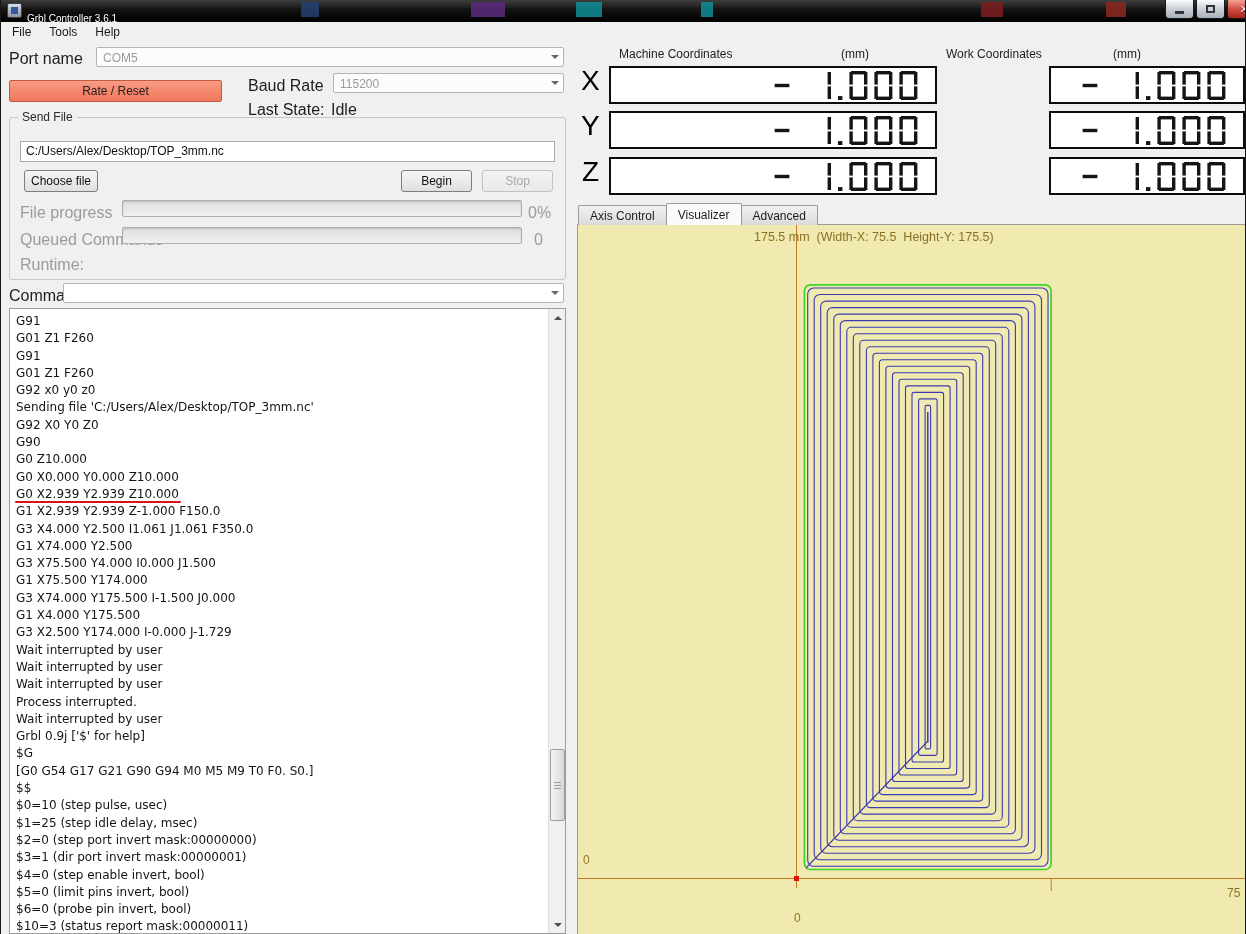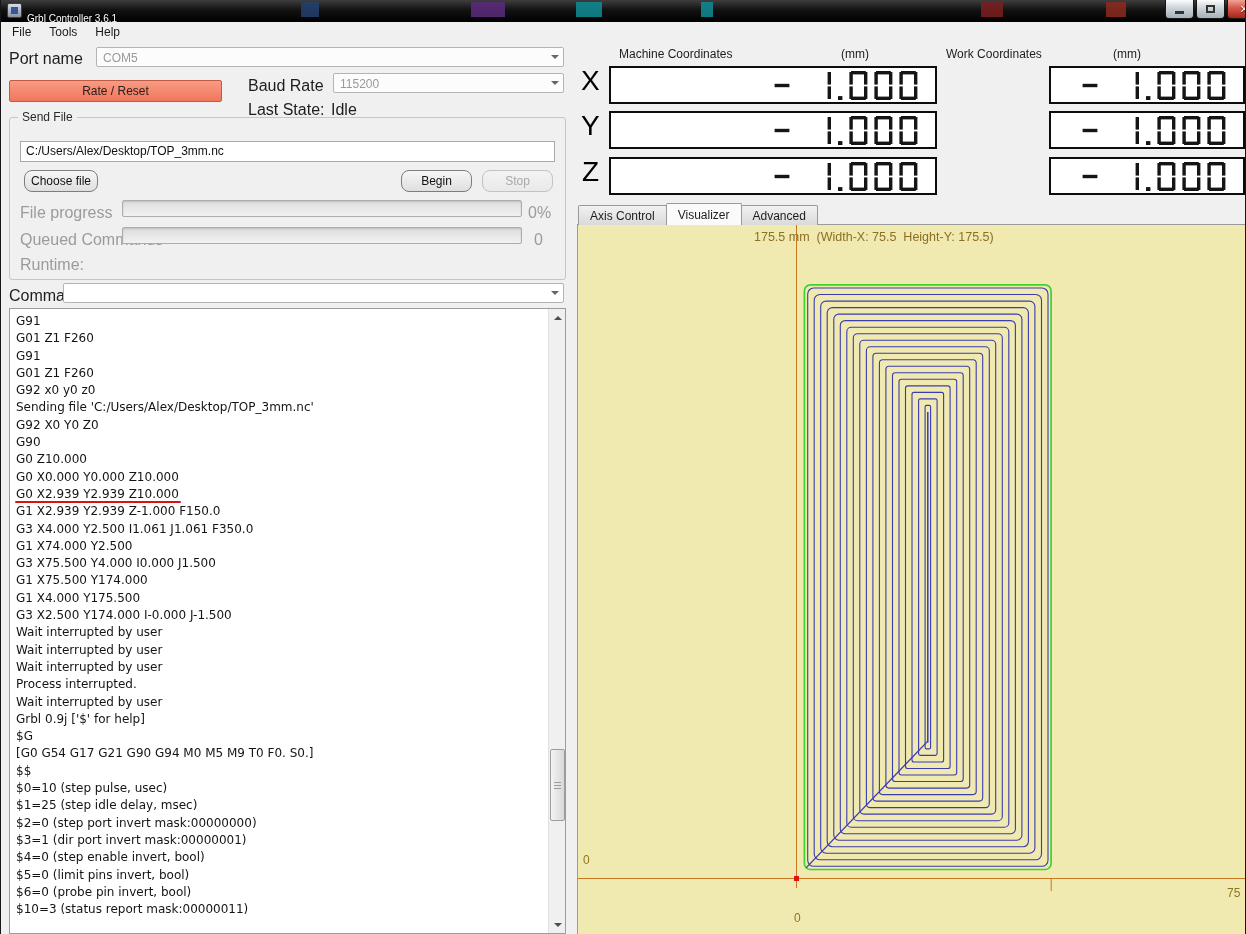--- a/index.html
+++ b/index.html
@@ -22,21 +22,21 @@
 .menu-item{padding:3px 9px;color:#1a1a1a}
 
 .left-panel{position:absolute;left:0;top:43px;width:570px;bottom:0;background:#f0f0f0}
 .lbl{position:absolute;font-size:16px;color:#1d1d1d;white-space:nowrap}
 .lbl.dim{color:#9b9b9b}
 .combo{position:absolute;height:20px;border:1px solid #b4b4b4;background:#fcfcfc;border-radius:2px}
 .combo .val{position:absolute;left:6px;top:3px;color:#1d1d1d;white-space:nowrap}
 .combo .val.dimval{color:#9a9a9a}
 .combo .arrow{position:absolute;right:0;top:0;bottom:0;width:17px;display:flex;align-items:center;justify-content:center}
 .combo .arrow::after{content:"";border:4px solid transparent;border-top-color:#666;margin-top:4px}
-.btn{position:absolute;height:22px;border:1px solid #7d7d7d;border-radius:8px;background:linear-gradient(#f6f6f6,#dfdfdf);display:flex;align-items:center;justify-content:center;font-size:12px;color:#111}
+.btn{position:absolute;height:22px;border:1px solid #7d7d7d;border-radius:3px;background:linear-gradient(#f6f6f6,#dfdfdf);display:flex;align-items:center;justify-content:center;font-size:12px;color:#111}
 .btn.disabled{color:#a9a9a9;border-color:#c2c2c2;background:linear-gradient(#f3f3f3,#e9e9e9)}
 .btn.salmon{background:linear-gradient(#f89b83,#f0775b);border:1px solid #c05a44;border-radius:2px;color:#26201e}
 .groupbox{position:absolute;border:1px solid #c6c6c6;border-radius:3px}
 .gtitle{position:absolute;top:-8px;left:8px;background:#f0f0f0;padding:0 4px;color:#2a2a2a}
 .textinput{position:absolute;height:21px;border:1px solid #a9a9a9;background:#fff;padding:2px 5px;font-size:12px;color:#111;white-space:nowrap;overflow:hidden}
 .pbar{position:absolute;height:17px;border:1px solid #adadad;border-radius:2px;background:linear-gradient(#dcdcdc,#f2f2f2);box-shadow:inset 0 1px 2px rgba(0,0,0,.14)}
 
 .log{position:absolute;left:8px;top:265px;width:557px;bottom:0;background:#fff;border:1px solid #9c9c9c;overflow:hidden}
 .log-lines{position:absolute;left:6px;top:4px;right:18px;font-family:"DejaVu Sans","Liberation Sans",sans-serif;font-size:12px;line-height:17.3px;color:#141414}
 .log-line{white-space:pre;position:relative}
@@ -146,22 +146,23 @@
           <div class="log-line"><span>G92 X0 Y0 Z0</span></div>
           <div class="log-line"><span>G90</span></div>
           <div class="log-line"><span>G0 Z10.000</span></div>
           <div class="log-line"><span>G0 X0.000 Y0.000 Z10.000</span></div>
           <div class="log-line hl"><span>G0 X2.939 Y2.939 Z10.000</span></div>
           <div class="log-line"><span>G1 X2.939 Y2.939 Z-1.000 F150.0</span></div>
           <div class="log-line"><span>G3 X4.000 Y2.500 I1.061 J1.061 F350.0</span></div>
           <div class="log-line"><span>G1 X74.000 Y2.500</span></div>
           <div class="log-line"><span>G3 X75.500 Y4.000 I0.000 J1.500</span></div>
           <div class="log-line"><span>G1 X75.500 Y174.000</span></div>
+          <div class="log-line"><span>G3 X74.000 Y175.500 I-1.500 J0.000</span></div>
           <div class="log-line"><span>G1 X4.000 Y175.500</span></div>
-          <div class="log-line"><span>G3 X2.500 Y174.000 I-0.000 J-1.500</span></div>
+          <div class="log-line"><span>G3 X2.500 Y174.000 I-0.000 J-1.729</span></div>
           <div class="log-line"><span>Wait interrupted by user</span></div>
           <div class="log-line"><span>Wait interrupted by user</span></div>
           <div class="log-line"><span>Wait interrupted by user</span></div>
           <div class="log-line"><span>Process interrupted.</span></div>
           <div class="log-line"><span>Wait interrupted by user</span></div>
           <div class="log-line"><span>Grbl 0.9j ['$' for help]</span></div>
           <div class="log-line"><span>$G</span></div>
           <div class="log-line"><span>[G0 G54 G17 G21 G90 G94 M0 M5 M9 T0 F0. S0.]</span></div>
           <div class="log-line"><span>$$</span></div>
           <div class="log-line"><span>$0=10 (step pulse, usec)</span></div>

